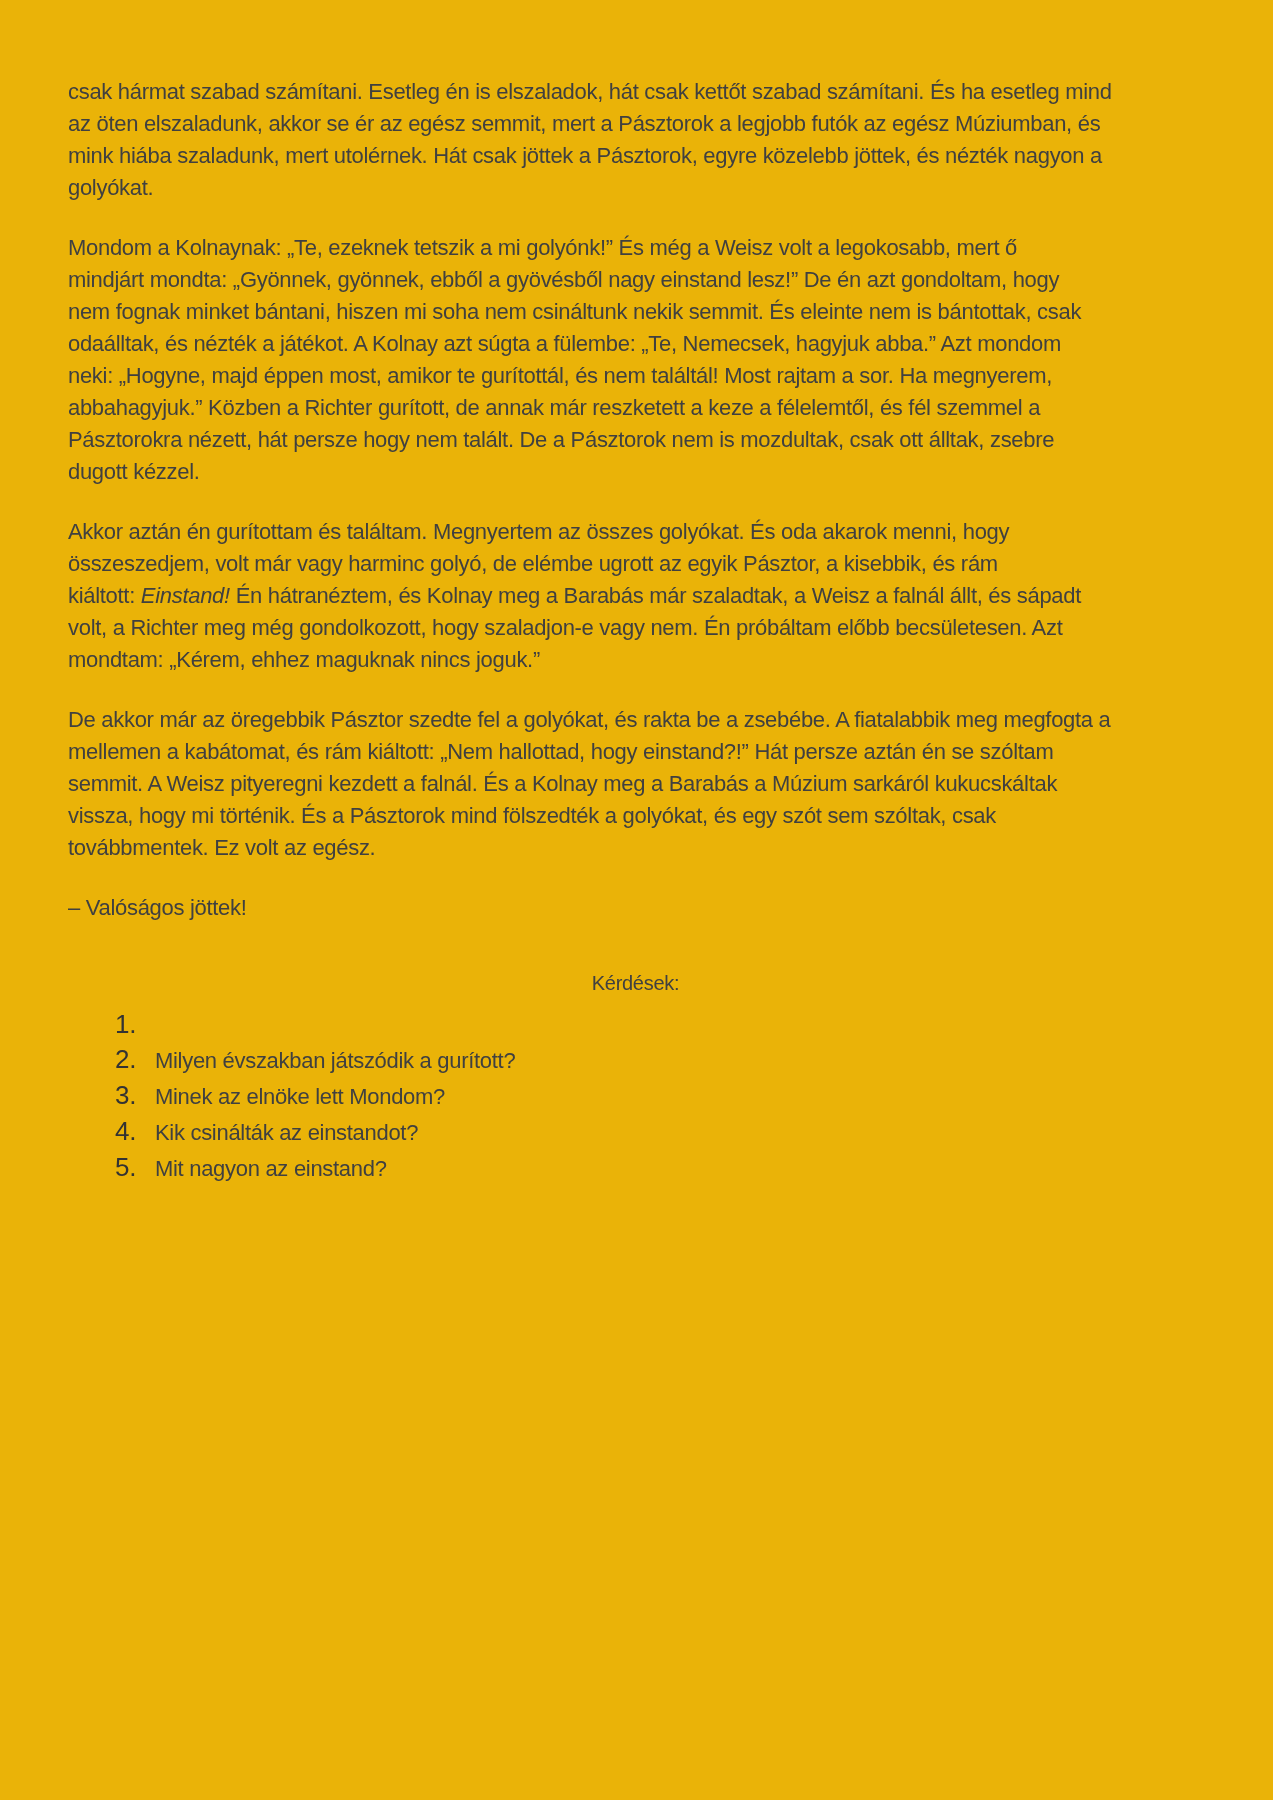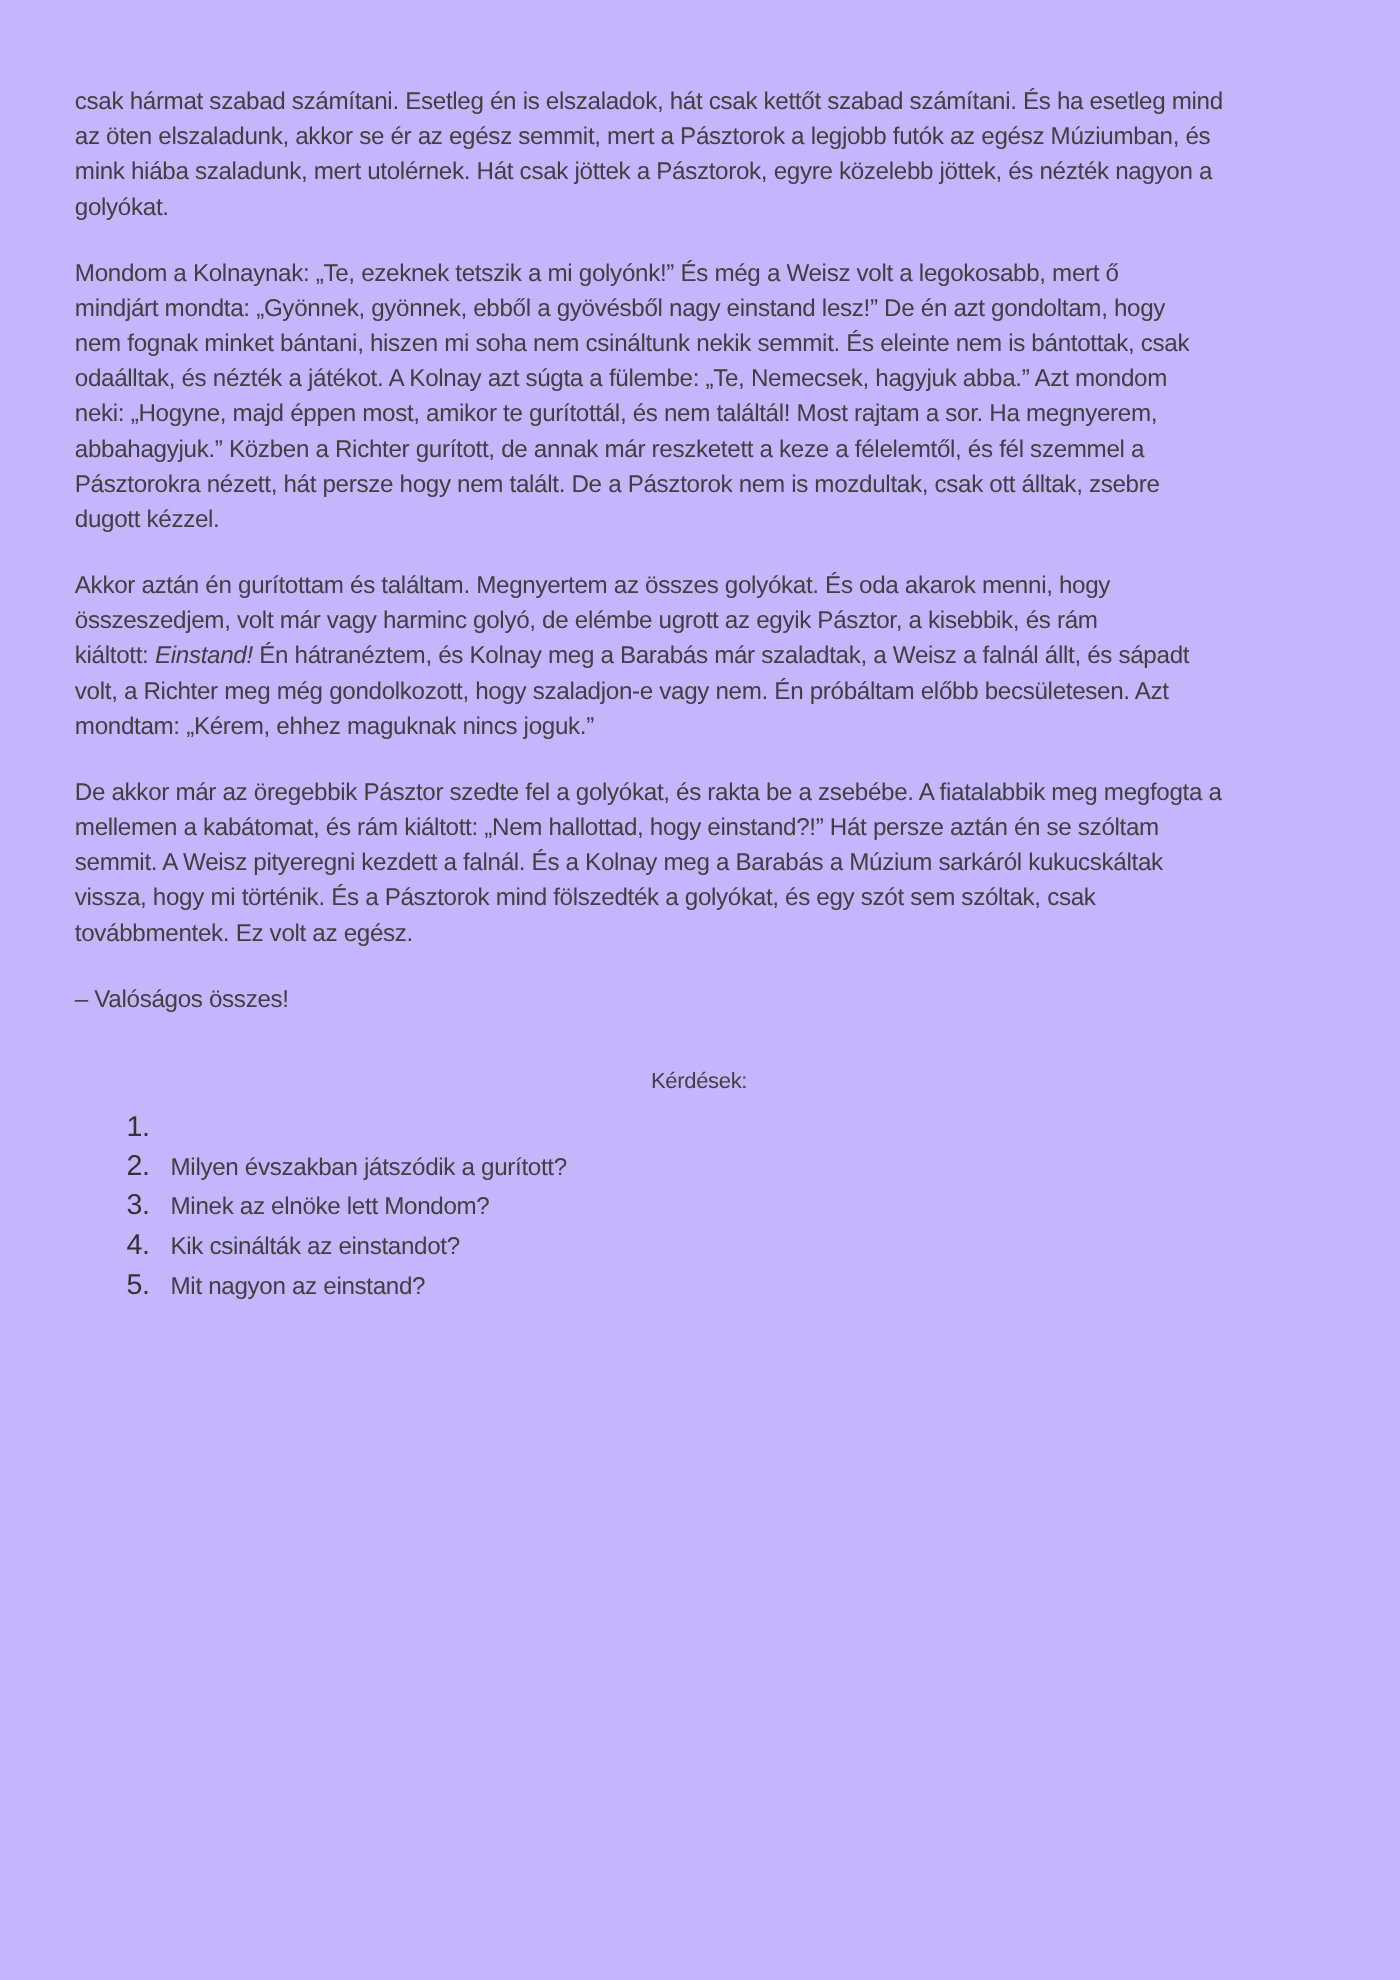--- a/index.html
+++ b/index.html
@@ -4,21 +4,21 @@
 <style>
   html, body {
     margin: 0;
     padding: 0;
     background: #ffffff;
   }
   .page {
     position: relative;
     width: 1273px;
     height: 1800px;
-    background: #c4b5fd;
+    background: #eab308;
     overflow: hidden;
     font-family: "Liberation Sans", sans-serif;
     color: #404040;
     box-sizing: border-box;
     padding: 76px 70px 0 68px;
   }
   .para {
     margin: 0 0 28px 0;
     font-size: 22px;
     line-height: 32px;
@@ -87,21 +87,21 @@
 volt, a Richter meg még gondolkozott, hogy szaladjon-e vagy nem. Én próbáltam előbb becsületesen. Azt
 mondtam: „Kérem, ehhez maguknak nincs joguk.”</span></p>
 
   <p class="para">De akkor már az öregebbik Pásztor szedte fel a golyókat, és rakta be a zsebébe. A fiatalabbik meg megfogta a
 mellemen a kabátomat, és rám kiáltott: „Nem hallottad, hogy einstand?!” Hát persze aztán én se szóltam
 semmit. A Weisz pityeregni kezdett a falnál. És a Kolnay meg a Barabás a Múzium sarkáról kukucskáltak
 vissza, hogy mi történik. És a Pásztorok mind fölszedték a golyókat, és egy szót sem szóltak, csak
 továbbmentek. Ez volt az egész.</p>
 
 
-  <p class="dialogue">– Valóságos összes!</p>
+  <p class="dialogue">– Valóságos jöttek!</p>
 
   <p class="questions-heading">Kérdések:</p>
 
   <div class="questions-list">
     <div class="q-row">
       <span class="q-num">1.</span>
     </div>
     <div class="q-row">
       <span class="q-num">2.</span>
       <span class="q-text">Milyen évszakban játszódik a gurított?</span>

